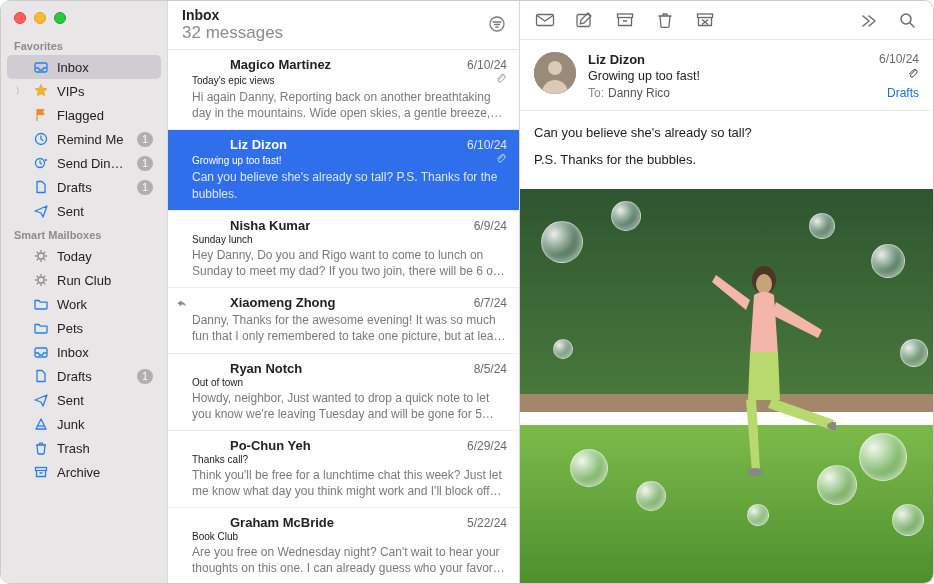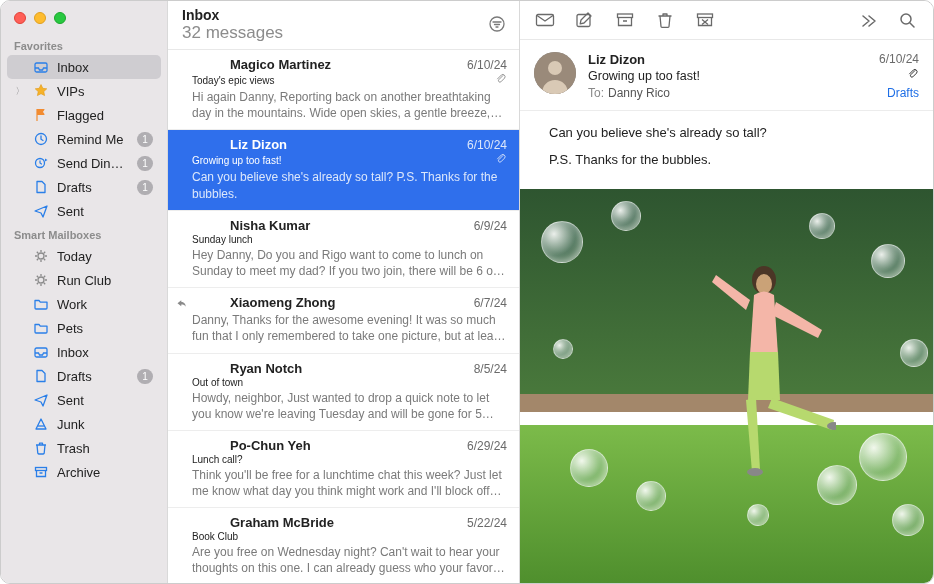--- a/index.html
+++ b/index.html
@@ -52,21 +52,21 @@
   .mh-main { flex:1; }
   .mh-top { display:flex; }
   .mh-top .name { font-weight:700; flex:1; }
   .mh-top .date { font-size:12px; color:#6a6a6a; }
   .mh-sub { font-size:12.5px; margin-top:1px; display:flex; align-items:center; }
   .mh-sub .txt{flex:1;}
   .mh-to { font-size:12px; color:#555; margin-top:3px; display:flex; align-items:center; }
   .mh-to .lbl{ color:#888; margin-right:4px; }
   .mh-to .det { margin-left:auto; color:#1e6ee6; }
   .body { padding:14px 14px 10px; font-size:13px; }
-  .body p { margin-bottom:12px;margin-left:15px; }
+  .body p { margin-bottom:12px; }
   .photo { flex:1; margin:0; position:relative; overflow:hidden; }
   .photo .grass { position:absolute; left:0; right:0; bottom:0; height:40%; background:linear-gradient(#7cbb4a,#4f8f2d); }
   .photo .hedge { position:absolute; left:0; right:0; top:0; height:55%; background:linear-gradient(#2e5530,#4a7a3c); }
   .photo .wall { position:absolute; left:0; right:0; top:52%; height:18px; background:#a3876a; }
   .person { position:absolute; left:45%; top:18%; }
   .bubble { position:absolute; border-radius:50%; background:radial-gradient(circle at 30% 30%, rgba(255,255,255,0.9), rgba(200,220,255,0.25) 55%, rgba(180,200,255,0.05)); border:1px solid rgba(255,255,255,0.6); box-shadow:inset -2px -2px 6px rgba(255,255,255,0.5); }
   .clip svg{width:12px;height:12px;}
 </style>
 </head>
 <body>
@@ -393,21 +393,21 @@
             <span class="subjtxt">Out of town</span>
           </div>
           <div class="preview">Howdy, neighbor, Just wanted to drop a quick note to let you know we're leaving Tuesday and will be gone for 5 nights, if…</div>
         </div>
         <div class="msg">
           <div class="row1">
             <span class="from">Po-Chun Yeh</span>
             <span class="date">6/29/24</span>
           </div>
           <div class="subj">
-            <span class="subjtxt">Lunch call?</span>
+            <span class="subjtxt">Thanks call?</span>
           </div>
           <div class="preview">Think you'll be free for a lunchtime chat this week? Just let me know what day you think might work and I'll block off my sch…</div>
         </div>
         <div class="msg">
           <div class="row1">
             <span class="from">Graham McBride</span>
             <span class="date">5/22/24</span>
           </div>
           <div class="subj">
             <span class="subjtxt">Book Club</span>

